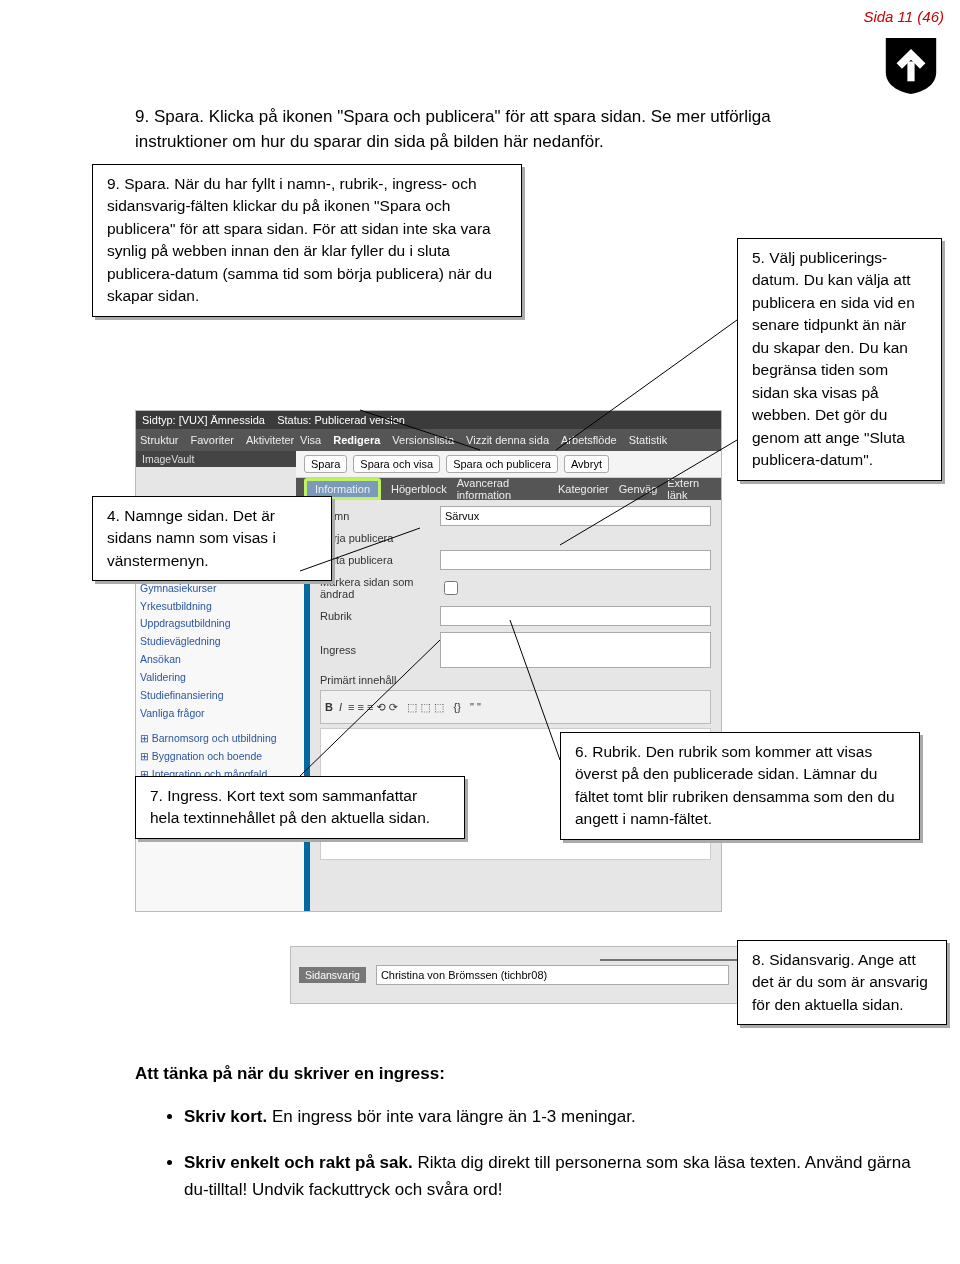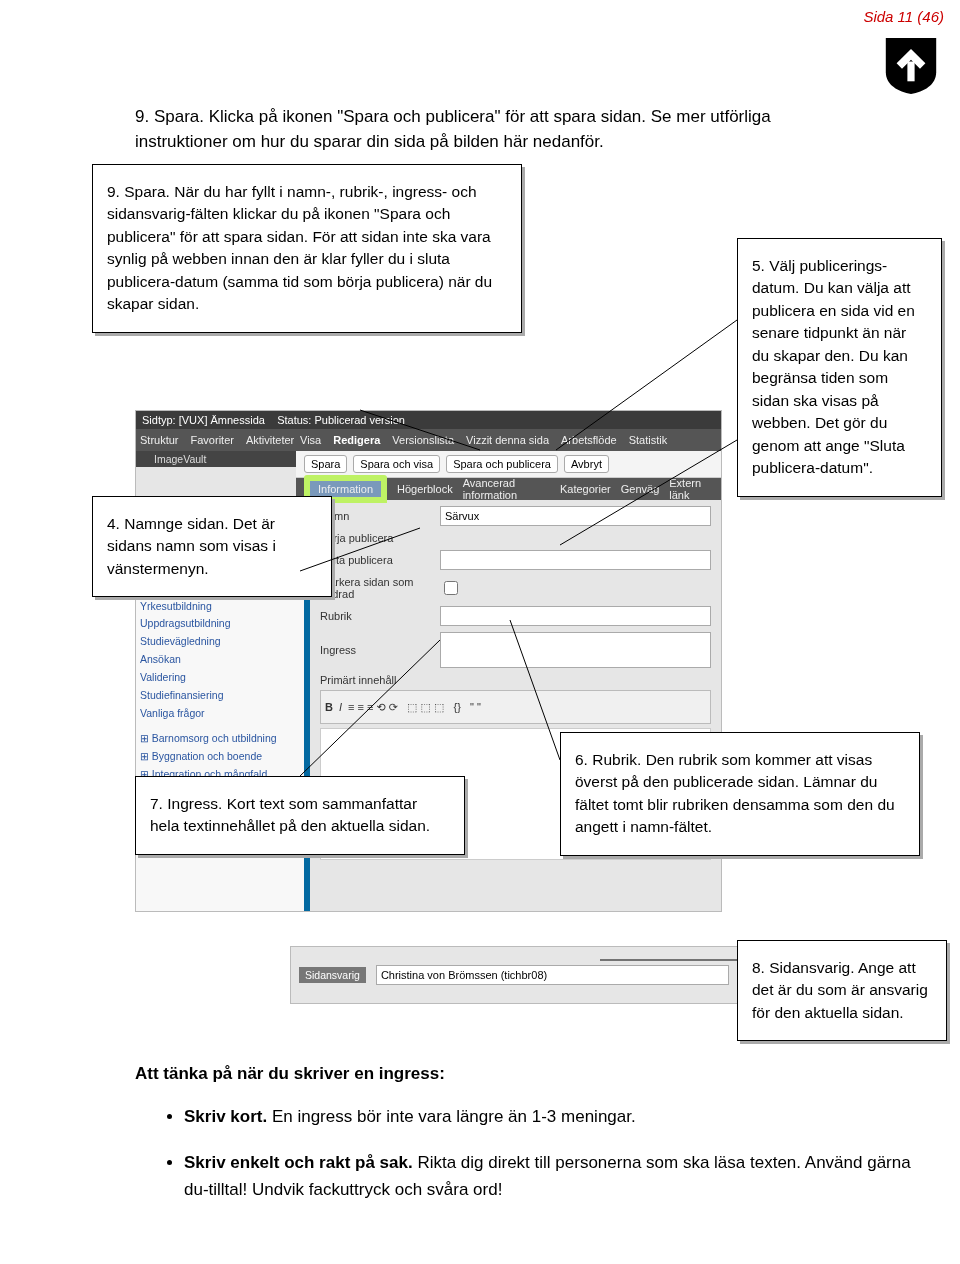--- a/index.html
+++ b/index.html
@@ -48,39 +48,39 @@
     font-size:11px;
     color:#333;
   }
   .editor .darkbar{background:#3b3b3b;color:#fff;padding:3px 6px;font-size:11px}
   .editor .tabs{background:#555;color:#eee;padding:0 4px;height:22px;display:flex;align-items:center;gap:12px}
   .editor .tabs span{font-size:11px}
   .editor .toolbar{background:#f4f4f4;border-bottom:1px solid #ccc;height:26px;display:flex;align-items:center;gap:6px;padding:0 8px}
   .editor .toolbar button{font-size:11px;border:1px solid #aaa;background:#fff;border-radius:3px;padding:2px 6px}
   .editor .subtabs{background:#555;color:#eee;height:22px;display:flex;align-items:center;gap:10px;padding:0 8px;font-size:11px}
   .editor .subtabs .active{background:#7a99bb;padding:2px 8px;border-radius:3px 3px 0 0}
-  .editor .info-red{border:6px solid #bef264}
+  .editor .info-red{border:3px solid #bef264}
   .editor .main{display:flex;height:420px}
   .editor .tree{width:160px;background:#f8f8f8;border-right:6px solid #0369a1;padding:4px;font-size:10.5px;line-height:1.7;color:#2a55a0;overflow:hidden}
   .editor .form{flex:1;padding:6px 10px}
   .editor .form .row{display:flex;align-items:center;margin-bottom:6px}
   .editor .form .row label{width:120px;font-size:11px;color:#333}
   .editor .form .row input{flex:1;border:1px solid #aaa;background:#fff;height:18px;font-size:11px;padding:0 4px}
   .editor .form .row input[type=checkbox]{flex:none;width:14px;height:14px}
   .editor .rte{border:1px solid #bbb;background:#f0f0f0;padding:4px;height:24px;display:flex;align-items:center;gap:6px;font-size:11px}
   .editor .rubrik-row{display:flex;gap:6px;margin-top:4px}
   .editor .rubrik-row input,.editor .rubrik-row select{border:1px solid #aaa;font-size:11px;height:20px}
   .editor .white{height:130px;background:#fff;border:1px solid #ccc;margin-top:4px}
   
   .callout{
     position:absolute;
     background:#fff;
     border:1px solid #000;
     box-shadow:3px 3px 0 #aaa;
-    padding:16px 14px;
+    padding:8px 14px;
     font-size:15.5px;
     line-height:1.45;
     font-family:Verdana,Arial,sans-serif;
   }
   
   .line-svg{position:absolute;left:0;top:0;pointer-events:none}
   
   .heading2{
     position:absolute;
     left:135px;
@@ -125,21 +125,21 @@
     <span>Publicerad version</span>
   </div>
 
   <div style="display:flex">
     <div style="width:160px">
       <div class="tabs">
         <span>Struktur</span>
           <span>Favoriter</span>
           <span>Aktiviteter</span>
       </div>
-      <div style="background:#444;color:#ddd;padding:2px 18px;font-size:10.5px">ImageVault</div>
+      <div style="background:#444;color:#ddd;padding:2px 6px;font-size:10.5px">ImageVault</div>
     </div>
     <div style="flex:1">
       <div class="tabs">
         <span>Visa</span>
         <span style="font-weight:bold;color:#fff">Redigera</span>
         <span>Versionslista</span>
         <span>Vizzit denna sida</span>
         <span>Arbetsflöde</span>
         <span>Statistik</span>
       </div>

